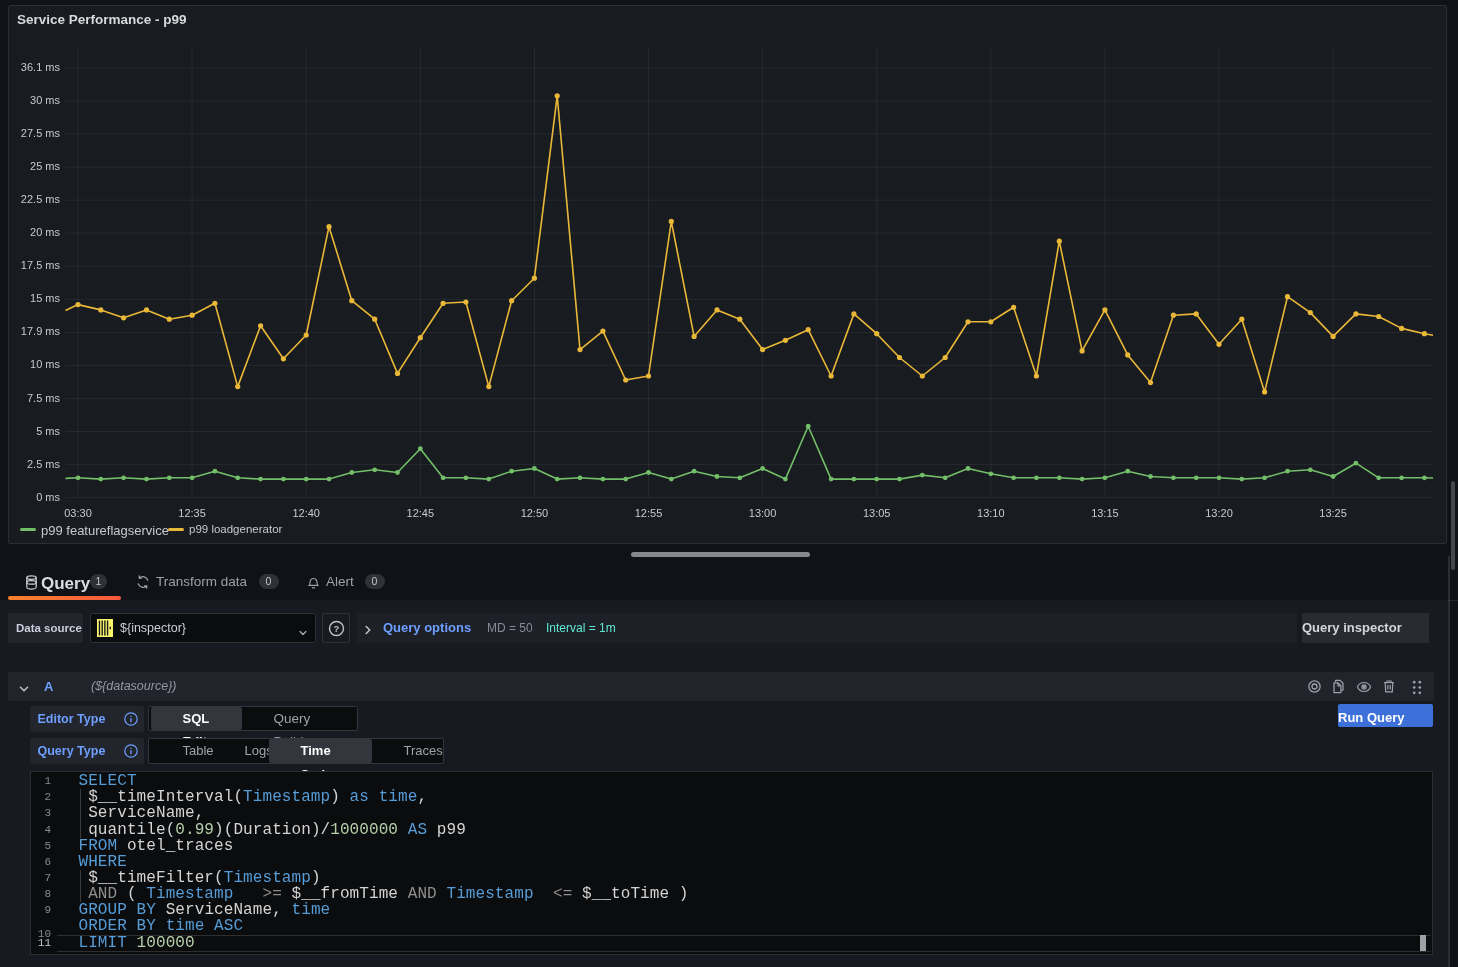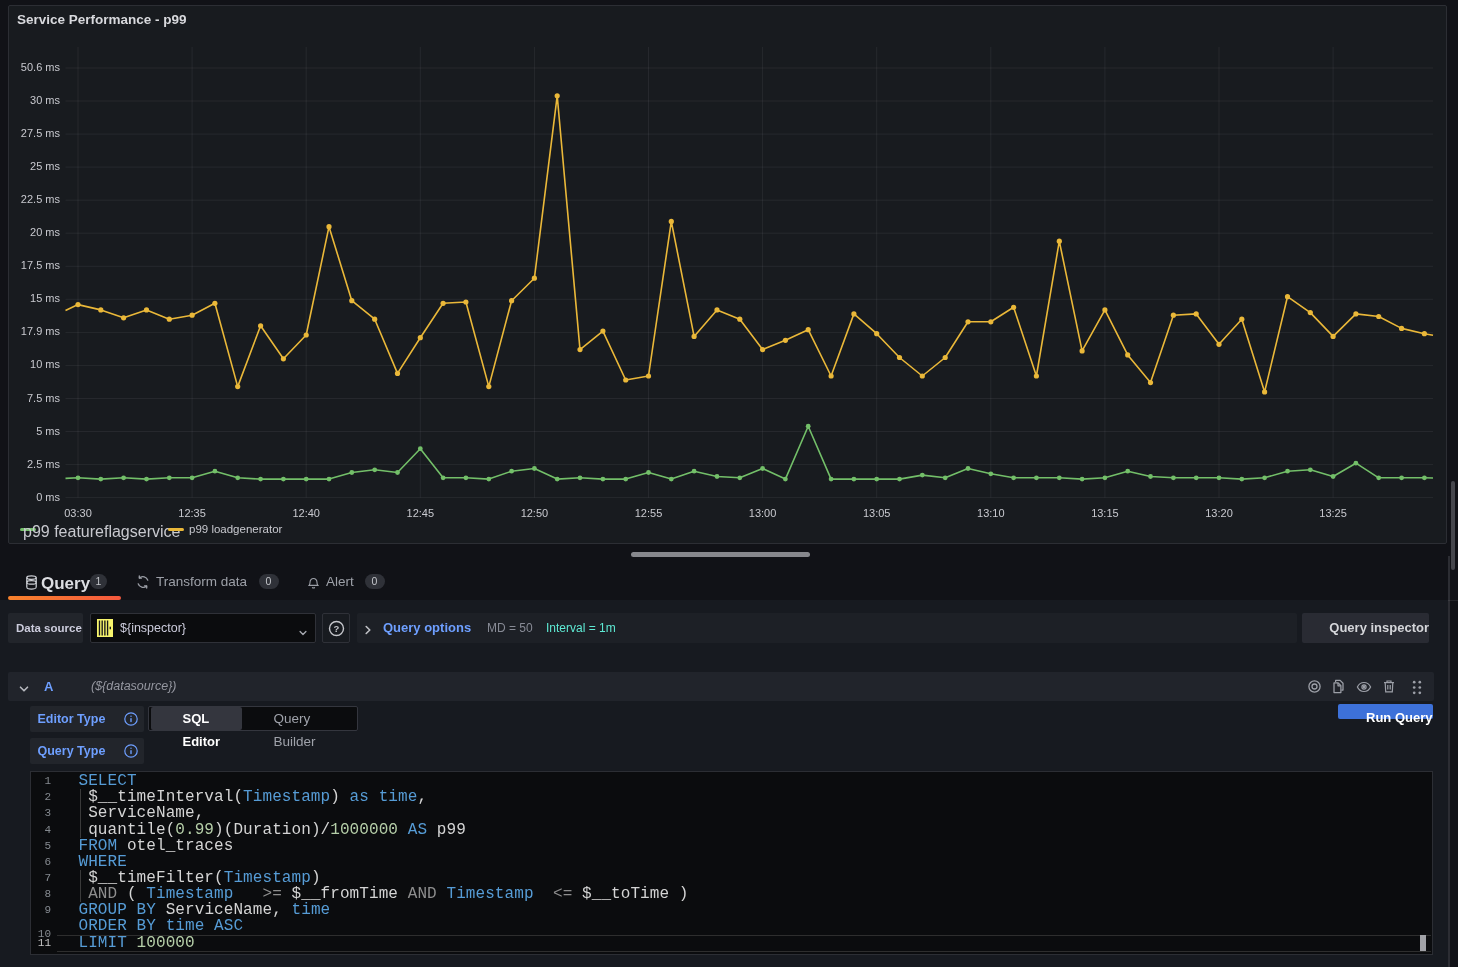--- a/index.html
+++ b/index.html
@@ -168,21 +168,21 @@
       <circle cx="1241.8" cy="319.2" r="2.6" fill="#eab839"></circle>
       <circle cx="1264.6" cy="391.9" r="2.6" fill="#eab839"></circle>
       <circle cx="1287.5" cy="296.7" r="2.6" fill="#eab839"></circle>
       <circle cx="1310.3" cy="312.6" r="2.6" fill="#eab839"></circle>
       <circle cx="1333.1" cy="336.4" r="2.6" fill="#eab839"></circle>
       <circle cx="1355.9" cy="313.9" r="2.6" fill="#eab839"></circle>
       <circle cx="1378.7" cy="316.5" r="2.6" fill="#eab839"></circle>
       <circle cx="1401.6" cy="328.4" r="2.6" fill="#eab839"></circle>
       <circle cx="1424.4" cy="333.7" r="2.6" fill="#eab839"></circle>
     </svg>
-<div class="ylab" style="top:61.0px">50.6 ms</div>
+<div class="ylab" style="top:61.0px">36.1 ms</div>
     <div class="ylab" style="top:94.0px">30 ms</div>
     <div class="ylab" style="top:127.1px">27.5 ms</div>
     <div class="ylab" style="top:160.1px">25 ms</div>
     <div class="ylab" style="top:193.2px">22.5 ms</div>
     <div class="ylab" style="top:226.2px">20 ms</div>
     <div class="ylab" style="top:259.3px">17.5 ms</div>
     <div class="ylab" style="top:292.3px">15 ms</div>
     <div class="ylab" style="top:325.4px">17.9 ms</div>
     <div class="ylab" style="top:358.4px">10 ms</div>
     <div class="ylab" style="top:391.5px">7.5 ms</div>
@@ -195,21 +195,21 @@
     <div class="xlab" style="left:395.3px">12:45</div>
     <div class="xlab" style="left:509.4px">12:50</div>
     <div class="xlab" style="left:623.5px">12:55</div>
     <div class="xlab" style="left:737.6px">13:00</div>
     <div class="xlab" style="left:851.7px">13:05</div>
     <div class="xlab" style="left:965.8px">13:10</div>
     <div class="xlab" style="left:1079.9px">13:15</div>
     <div class="xlab" style="left:1194.0px">13:20</div>
     <div class="xlab" style="left:1308.1px">13:25</div>
 <div class="abs" style="left:20px;top:527.5px;width:16px;height:3.5px;border-radius:2px;background:#73bf69"></div>
-<div class="abs" style="left:23px;top:522.5px;font-size:16px;color:#c8c9cf">p99 featureflagservice</div>
+<div class="abs" style="left:41px;top:522.5px;font-size:13px;color:#c8c9cf">p99 featureflagservice</div>
 <div class="abs" style="left:168px;top:527.5px;width:16px;height:3.5px;border-radius:2px;background:#eab839"></div>
 <div class="abs" style="left:189px;top:522.5px;font-size:11.5px;color:#c8c9cf">p99 loadgenerator</div>
 
 <div class="abs" style="left:1448px;top:556px;width:1.5px;height:411px;background:#2c2d33"></div>
 
 <div class="abs" style="left:631px;top:552px;width:179px;height:4.5px;border-radius:3px;background:#87888d"></div>
 <div class="abs" style="left:1450.5px;top:481px;width:4.5px;height:89px;border-radius:2px;background:#46474d"></div>
 
 <div class="icn" style="left:25px;top:575px"><svg width="13" height="15" viewBox="0 0 13 15" fill="none" stroke="#ced0d6" stroke-width="1.25">
 <ellipse cx="6.5" cy="2.6" rx="4.7" ry="1.8"></ellipse>
@@ -257,21 +257,21 @@
 <circle cx="8.5" cy="8.5" r="7" stroke="#c5c6cb" stroke-width="1.4"></circle>
 <text x="8.5" y="12" text-anchor="middle" font-size="9.5" font-weight="bold" fill="#c5c6cb" font-family="Liberation Sans">?</text>
       </svg></div>
 <div class="abs" style="left:357px;top:613px;width:940px;height:30px;background:#1d2026;border-radius:2px"></div>
 <div class="icn" style="left:362px;top:622px"><svg width="12" height="12" viewBox="0 0 12 12" fill="none" stroke="#c0c2c7" stroke-width="1.6" stroke-linecap="round" stroke-linejoin="round">
         <path d="M4.2 2.5 L7.8 6 L4.2 9.5"></path>
       </svg></div>
 <div class="abs" style="left:383px;top:613px;font-size:13px;font-weight:700;line-height:30px;color:#6e9fff">Query options</div>
 <div class="abs" style="left:487px;top:613px;font-size:12px;line-height:30px;color:#878a95">MD = 50</div>
 <div class="abs" style="left:546px;top:613px;font-size:12px;line-height:30px;color:#5eead4">Interval = 1m</div>
-<div class="abs" style="left:1302px;top:613px;width:127px;height:30px;background:#292b33;border-radius:2px;text-align:right;font-size:13px;font-weight:700;line-height:30px;color:#d5d6da">Query inspector</div>
+<div class="abs" style="left:1302px;top:613px;width:127px;height:30px;background:#292b33;border-radius:2px;text-align:left;font-size:13px;font-weight:700;line-height:30px;color:#d5d6da">Query inspector</div>
 
 <div class="abs" style="left:8px;top:672px;width:1425.5px;height:29px;background:#21242b;border-radius:2px"></div>
 <div class="icn" style="left:18px;top:681px"><svg width="12" height="12" viewBox="0 0 12 12" fill="none" stroke="#b7b9bf" stroke-width="1.6" stroke-linecap="round" stroke-linejoin="round">
         <path d="M2.5 4.2 L6 7.8 L9.5 4.2"></path>
       </svg></div>
 <div class="abs" style="left:44px;top:672px;font-size:13px;font-weight:700;line-height:29px;color:#6e9fff">A</div>
 <div class="abs" style="left:91px;top:672px;font-size:12.5px;font-style:italic;line-height:29px;color:#9597a0">(${datasource})</div>
 <div class="icn" style="left:1307px;top:679px"><svg width="15" height="15" viewBox="0 0 15 15" fill="none" stroke="#9da0a8" stroke-width="1.3">
 <circle cx="7.5" cy="7.5" r="5.6"></circle>
         <circle cx="7.5" cy="7.5" r="2.5"></circle>
@@ -311,22 +311,28 @@
   <div class="seg" style="left:2px;width:91px;background:#34363e;border-radius:2px;color:#fff;font-weight:700;line-height:23px">SQL Editor</div>
   <div class="seg" style="left:93px;width:111px;line-height:23px;font-size:13.5px">Query Builder</div>
 </div>
 
 <div class="lbl" style="top:738px">Query Type</div>
 <div class="icn" style="left:123.5px;top:744px"><svg width="14" height="14" viewBox="0 0 14 14" fill="none">
 <circle cx="7" cy="7" r="6.2" stroke="#6e9fff" stroke-width="1.2"></circle>
 <rect x="6.3" y="6" width="1.4" height="4.2" rx="0.7" fill="#6e9fff"></rect>
 <rect x="6.3" y="3.4" width="1.4" height="1.5" rx="0.7" fill="#6e9fff"></rect>
       </svg></div>
-
-<div class="abs" style="left:1338px;top:704px;width:94.5px;height:15px;background:#3d71d9;border-radius:2px;text-align:right;font-size:13px;font-weight:700;line-height:28.5px;color:#fff">Run Query</div>
+<div class="abs" style="left:147.5px;top:738px;width:296.5px;height:26px;background:#0b0c0e;border:1px solid #34363e;border-radius:2px">
+  <div class="seg" style="left:2px;width:62px;line-height:24px">Table</div>
+  <div class="seg" style="left:64px;width:56px;line-height:24px">Logs</div>
+  <div class="seg" style="left:120px;width:103px;background:#34363e;border-radius:2px;color:#fff;font-weight:700;line-height:24px">Time Series</div>
+  <div class="seg" style="left:223px;width:69px;line-height:24px">Traces</div>
+</div>
+
+<div class="abs" style="left:1338px;top:704px;width:94.5px;height:23px;background:#3d71d9;border-radius:2px;text-align:left;font-size:13px;font-weight:700;line-height:28.5px;color:#fff">Run Query</div>
 
 <div class="abs" style="left:29.5px;top:770.5px;width:1403px;height:184.5px;background:#0b0c0e;border:1px solid #2c2e34"></div>
 <div class="abs" style="left:80px;top:789.2px;width:1px;height:48.4px;background:#3a3a3a"></div>
 <div class="abs" style="left:80px;top:869.9px;width:1px;height:32.3px;background:#3a3a3a"></div>
 <div class="abs" style="left:57px;top:934.5px;width:1374px;height:1px;background:#2e2e2e"></div>
 <div class="abs" style="left:57px;top:950.7px;width:1374px;height:1px;background:#2e2e2e"></div>
 <div class="abs" style="left:1420px;top:934.5px;width:6px;height:16px;background:#a0a1a6"></div>
 <div class="lnum" style="top:773.0px;">1</div>
     <div class="cline" style="top:773.0px"><span class="k">SELECT</span></div>
     <div class="lnum" style="top:789.1px;">2</div>

